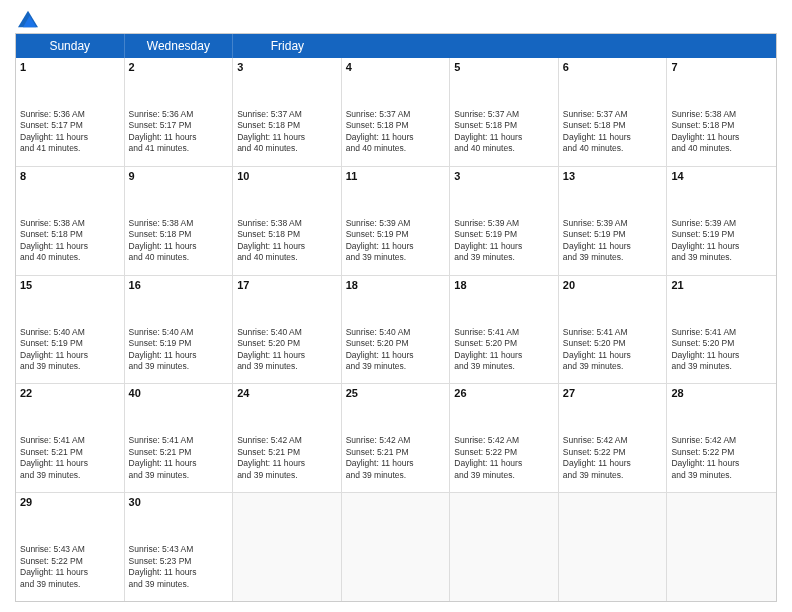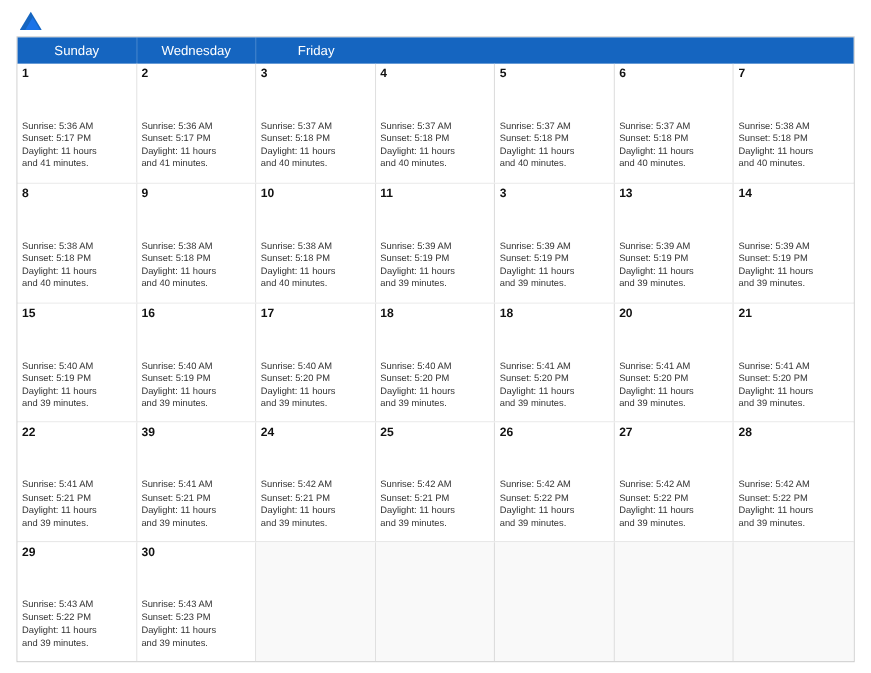--- a/index.html
+++ b/index.html
@@ -280,21 +280,21 @@
         </div>
         <div class="cal-row">
           <div class="cal-cell">
             <span class="day-number">22</span>
             <div class="cell-text" style="white-space: pre-line;">Sunrise: 5:41 AM
 Sunset: 5:21 PM
 Daylight: 11 hours
 and 39 minutes.</div>
           </div>
           <div class="cal-cell">
-            <span class="day-number">39</span>
+            <span class="day-number">40</span>
             <div class="cell-text" style="white-space: pre-line;">Sunrise: 5:41 AM
 Sunset: 5:21 PM
 Daylight: 11 hours
 and 39 minutes.</div>
           </div>
           <div class="cal-cell">
             <span class="day-number">24</span>
             <div class="cell-text" style="white-space: pre-line;">Sunrise: 5:42 AM
 Sunset: 5:21 PM
 Daylight: 11 hours

